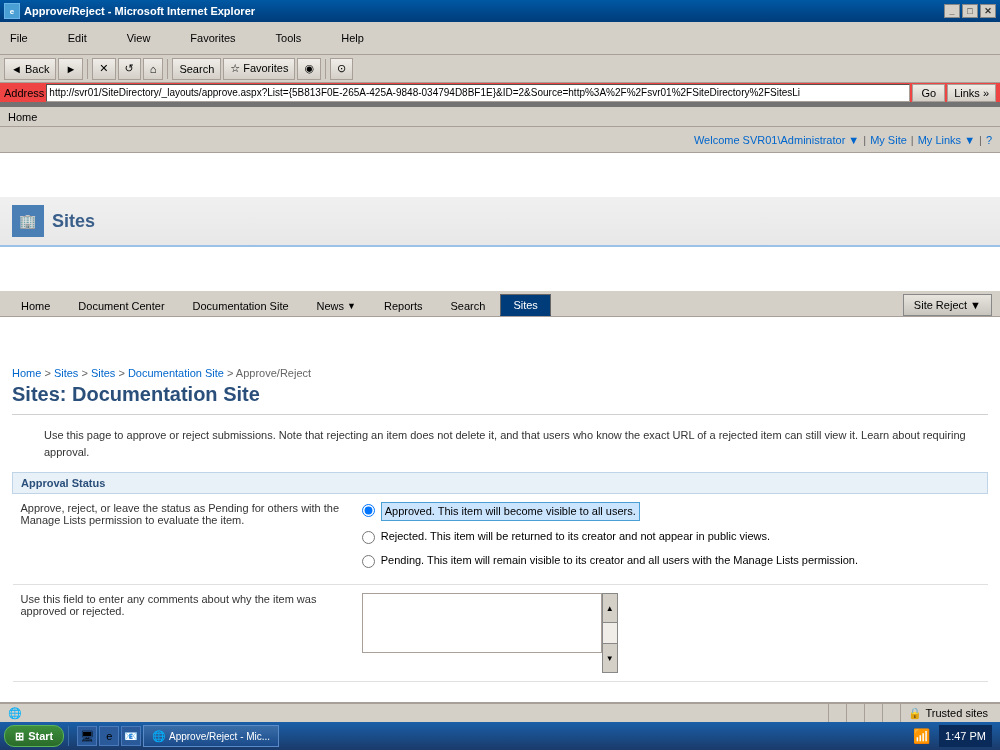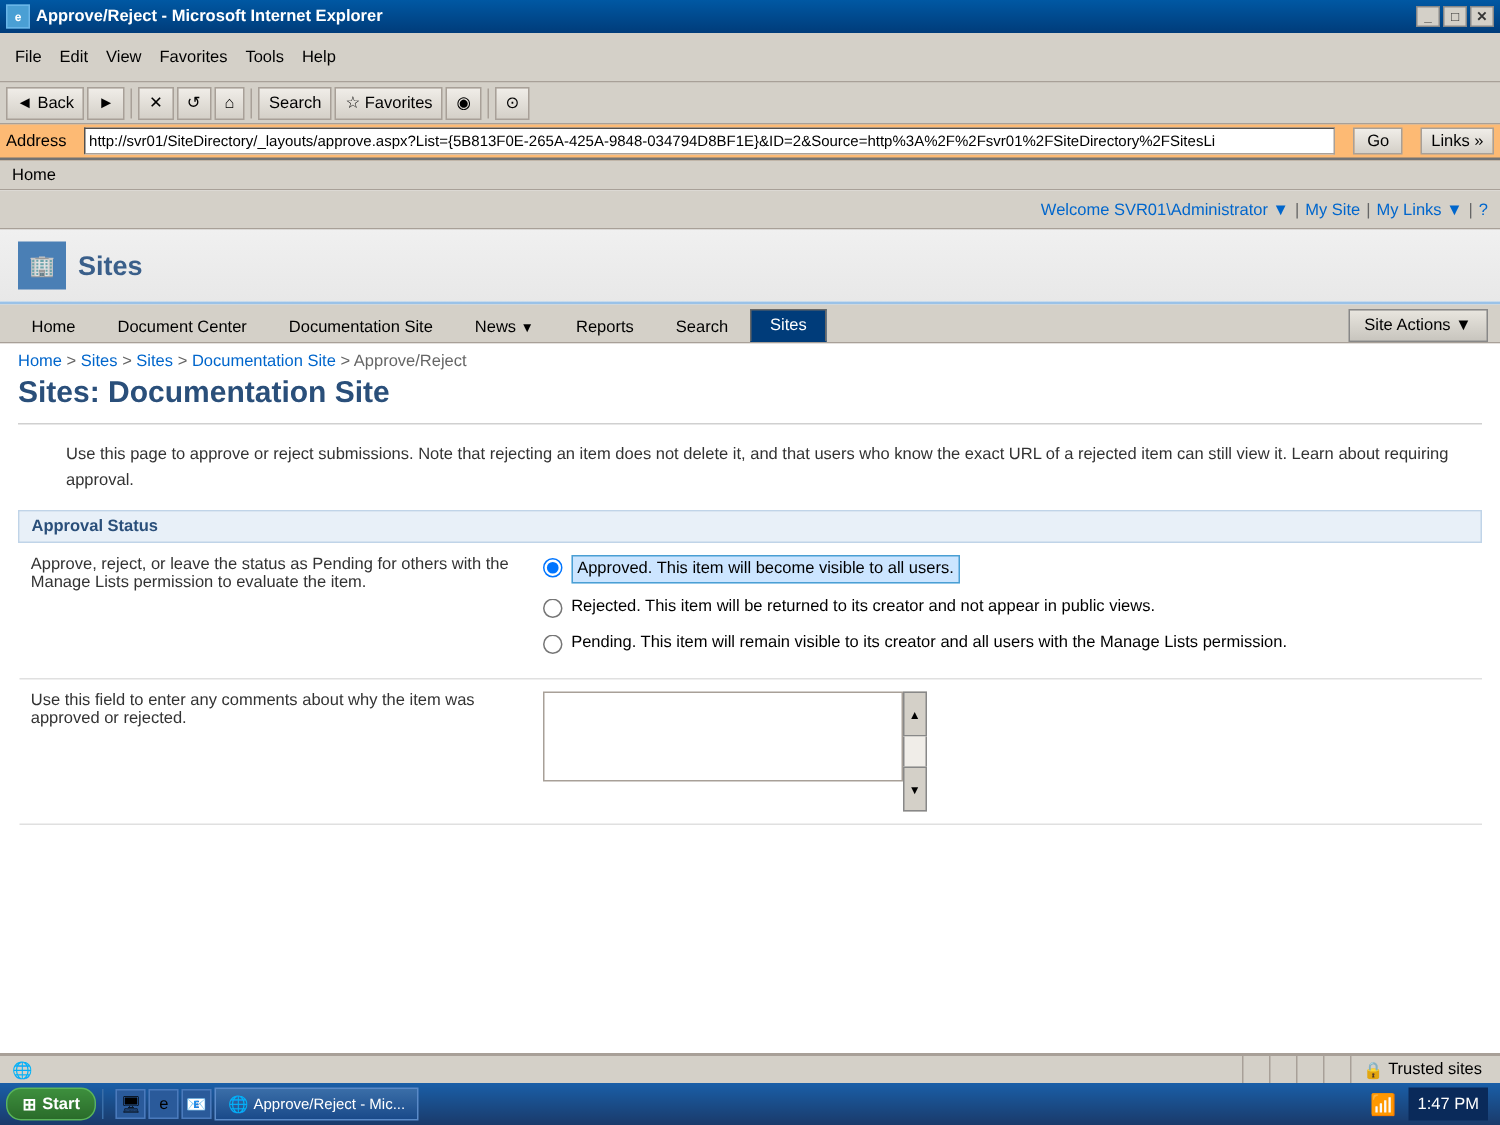--- a/index.html
+++ b/index.html
@@ -24,20 +24,21 @@
 
     
     .menu-bar {
       background: #d4d0c8;
       height: 19px;
       display: flex;
       align-items: center;
       padding: 16px 4px;
       border-bottom: 1px solid #a8a098;
       font-size: 11px;
+      gap: 28px;
     }
     .menu-item { padding: 2px 6px; cursor: pointer; }
 
     
     .toolbar {
       background: #d4d0c8;
       height: 28px;
       display: flex;
       align-items: center;
       padding: 0 4px;
@@ -52,27 +53,27 @@
       font-size: 11px;
       cursor: pointer;
       display: flex;
       align-items: center;
       gap: 2px;
     }
     .toolbar-separator { width: 1px; height: 20px; background: #a8a098; margin: 0 2px; }
 
     
     .address-bar {
-      background: #fdba74;
+      background: #ef4444;
       height: 24px;
       display: flex;
       align-items: center;
       padding: 0 4px;
-      gap: 12px;
-      border-bottom: 2px solid #737373;
+      gap: 2px;
+      border-bottom: 5px solid #737373;
       font-size: 11px;
     }
     .address-label { font-size: 11px; }
     .address-input { flex: 1; height: 18px; border: 1px inset #a8a098; padding: 0 2px; font-size: 10px; background: white; }
     .go-btn { height: 18px; padding: 0 8px; background: linear-gradient(to bottom, #f0ede8, #d4d0c8); border: 1px solid #a8a098; font-size: 11px; cursor: pointer; }
     .links-btn { height: 18px; padding: 0 6px; background: linear-gradient(to bottom, #f0ede8, #d4d0c8); border: 1px solid #a8a098; font-size: 11px; cursor: pointer; }
 
     
     .home-bar {
       background: #d4d0c8;
@@ -84,20 +85,21 @@
       font-size: 11px;
     }
 
     
     .browser-content {
       background: #ffffff;
       height: calc(750px - 22px - 20px - 28px - 24px - 20px - 26px - 22px);
       overflow: hidden;
       display: flex;
       flex-direction: column;
+      gap: 44px;
     }
 
     
     .sp-top-bar {
       background: #d4d0c8;
       height: 26px;
       display: flex;
       align-items: center;
       justify-content: flex-end;
       padding: 0 8px;
@@ -460,21 +462,21 @@
     </div>
     <div class="nav-tab">
       <span>Reports</span>
     </div>
     <div class="nav-tab">
       <span>Search</span>
     </div>
     <div class="nav-tab active">
       <span>Sites</span>
     </div>
-    <button class="site-actions-btn">Site Actions ▼</button>
+    <button class="site-actions-btn">Site Reject ▼</button>
   </div>
 
   <div class="sp-content">
 
     <div class="breadcrumb">
       <a class="sp-link">Home</a>
       <span> &gt; </span>
       <a class="sp-link">Sites</a>
       <span> &gt; </span>
       <a class="sp-link">Sites</a>

